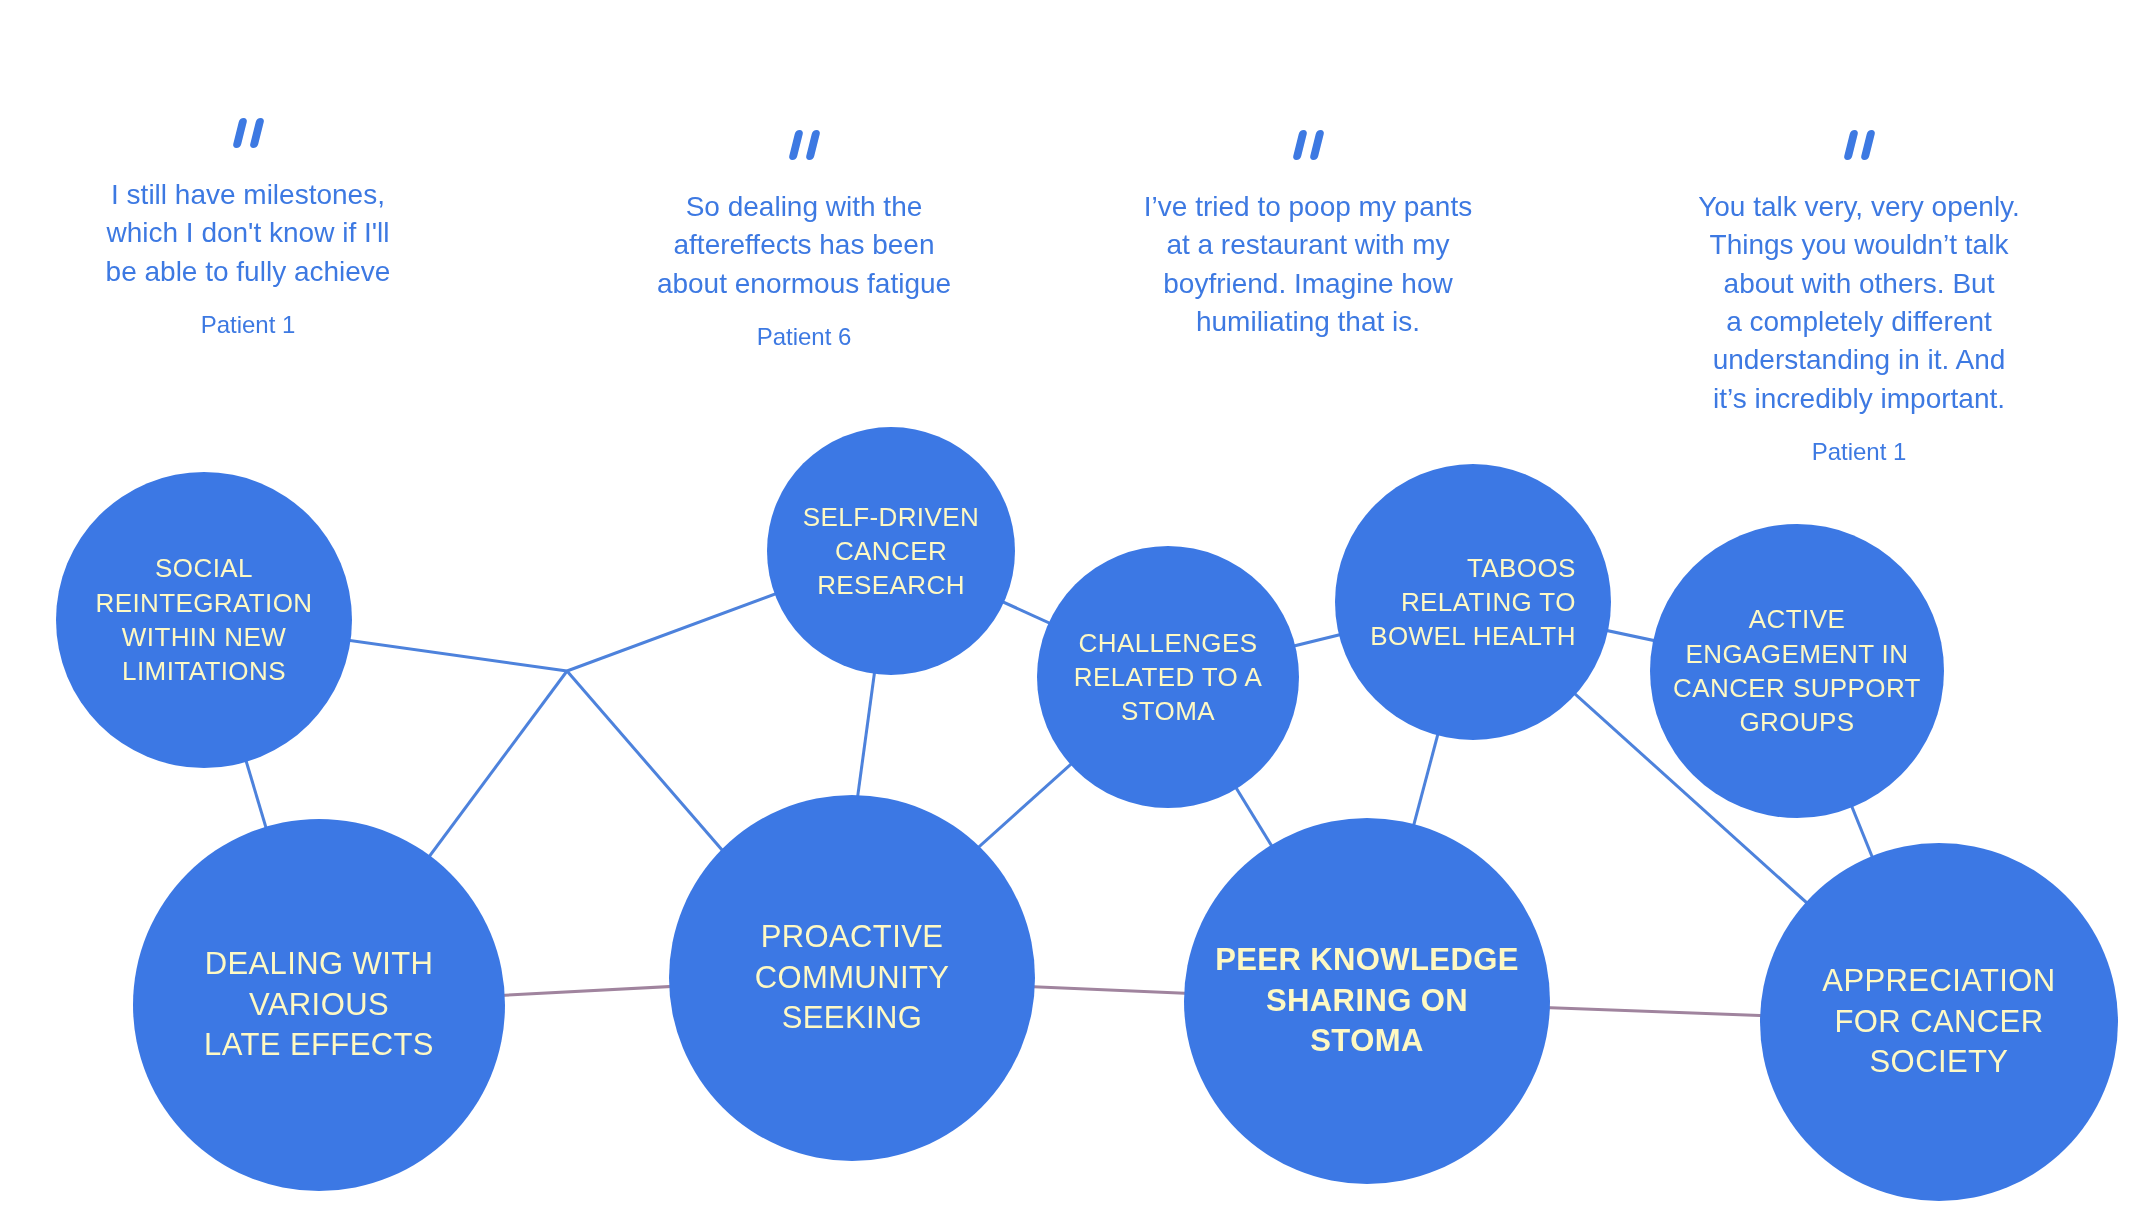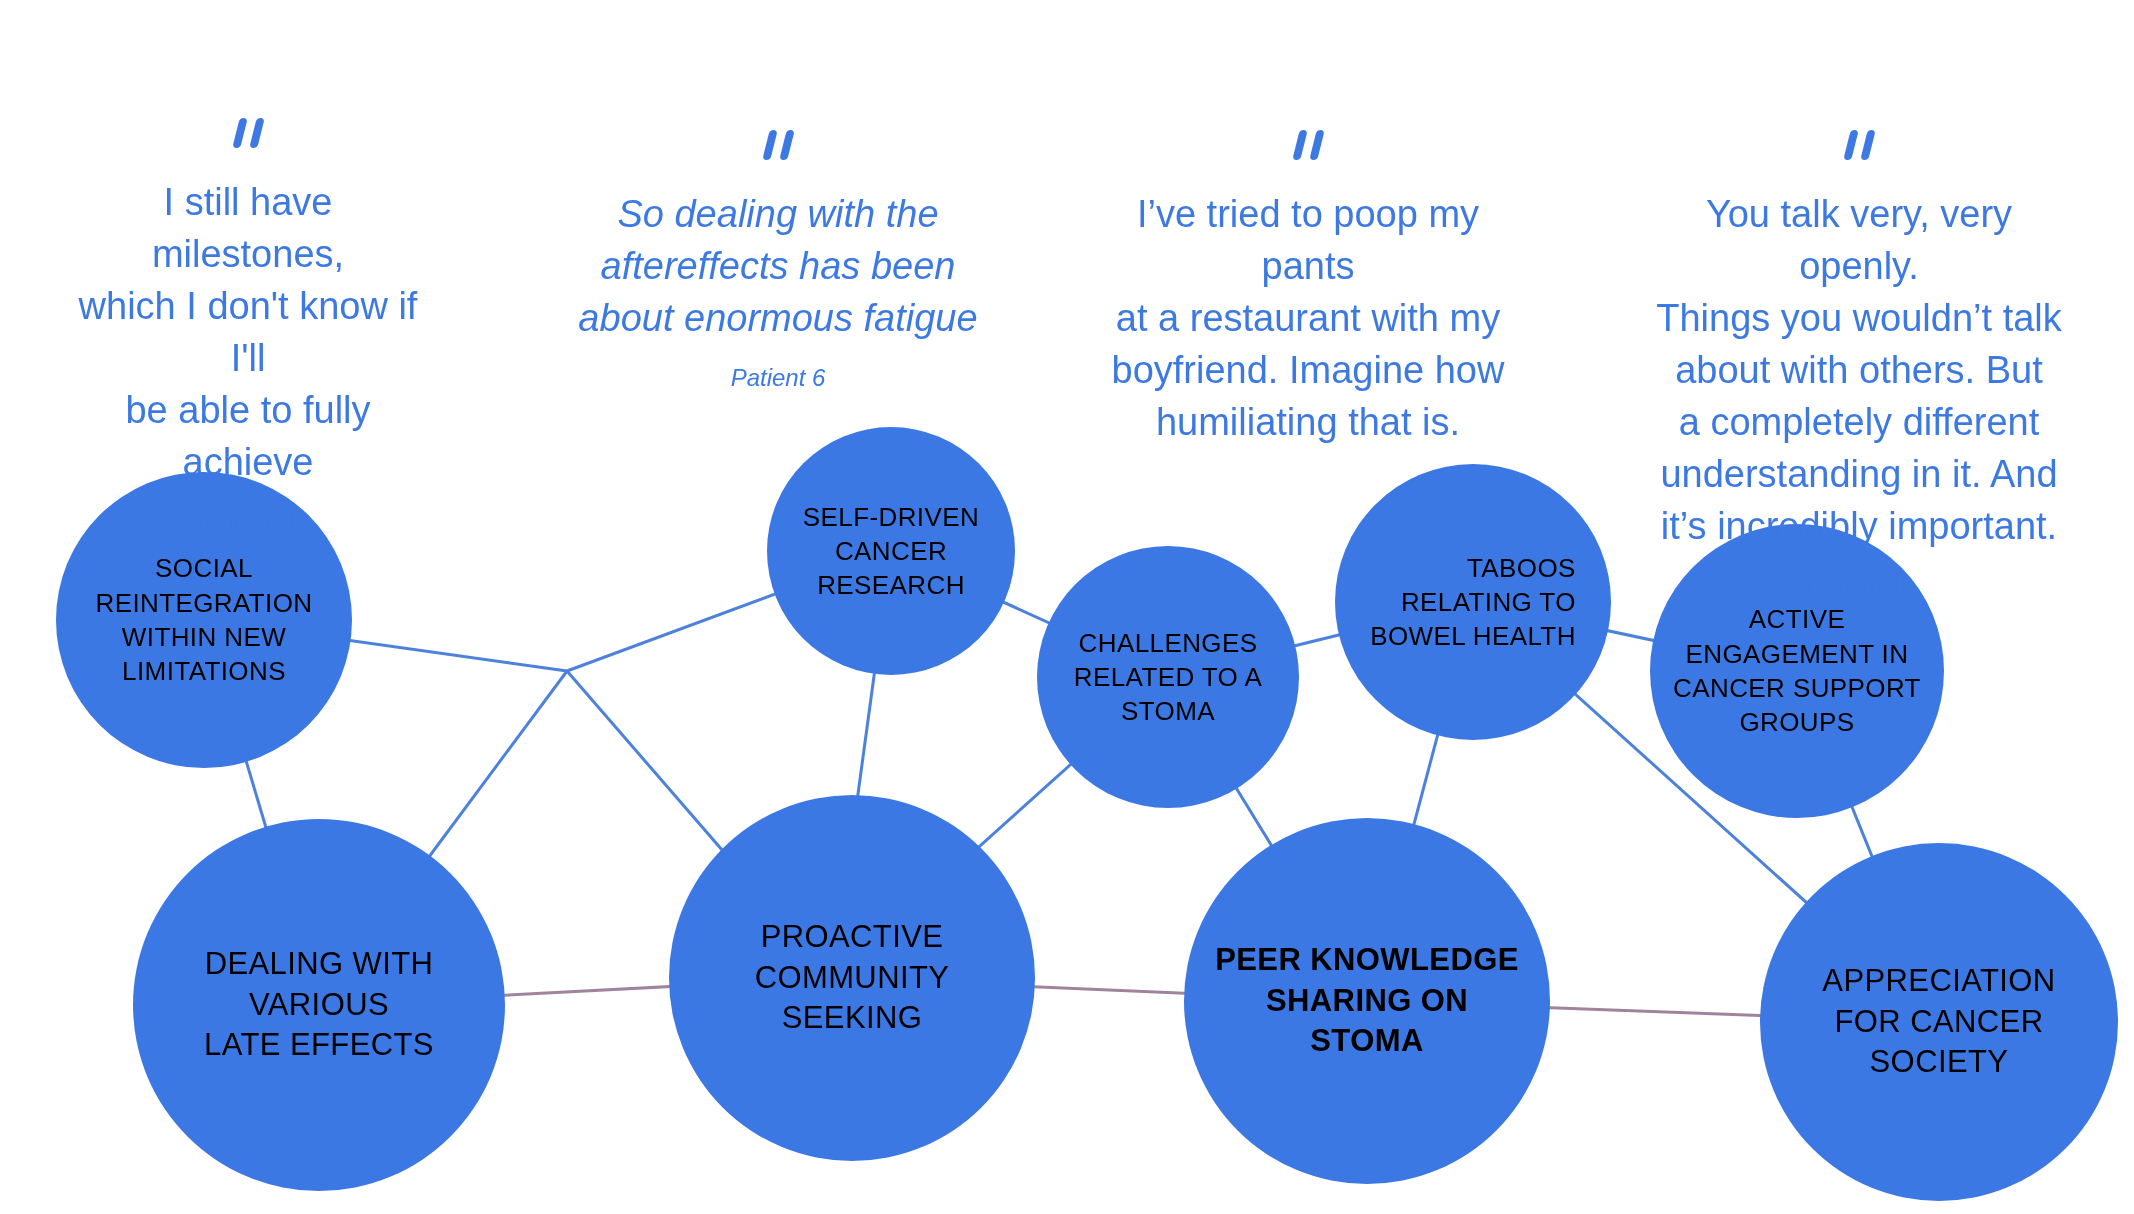--- a/index.html
+++ b/index.html
@@ -21,21 +21,21 @@
     position: absolute;
     border-radius: 50%;
     background: var(--bubble, #3c78e4);
     display: flex;
     align-items: center;
     justify-content: center;
     text-align: center;
     z-index: 2;
   }
   .node-label {
-    color: #000000;
+    color: #fef9c3;
     white-space: pre-line;
     line-height: 1.32;
     letter-spacing: 0.4px;
     padding: 16px;
   }
   .node.top .node-label { font-size: 26px; }
   .node.bottom .node-label { font-size: 31px; }
   .quote {
     position: absolute;
     margin: 0;
@@ -54,21 +54,21 @@
     display: block;
     width: 8px;
     height: 30px;
     border-radius: 4px;
     background: var(--quote, #3d79e2);
     transform: skewX(-14deg);
   }
   .qtext {
     margin: 0;
     white-space: pre-line;
-    font-size: 38px;
+    font-size: 28px;
     line-height: 1.37;
   }
   .qattr {
     margin-top: 20px;
     font-size: 24px;
   }
 </style>
 </head>
 <body>
 
@@ -98,21 +98,21 @@
     <div class="qmark">
         <i></i>
         <i></i>
       </div>
     <blockquote class="qtext">I still have milestones,
 which I don't know if I'll
 be able to fully achieve</blockquote>
     <figcaption class="qattr">Patient 1</figcaption>
   </figure>
 
-  <figure class="quote" style="left:578px; top:130px; width:400px;font-style:italic;">
+  <figure class="quote" style="left:604px; top:130px; width:400px;">
     <div class="qmark">
         <i></i>
         <i></i>
       </div>
     <blockquote class="qtext">So dealing with the
 aftereffects has been
 about enormous fatigue</blockquote>
     <figcaption class="qattr">Patient 6</figcaption>
   </figure>
 

